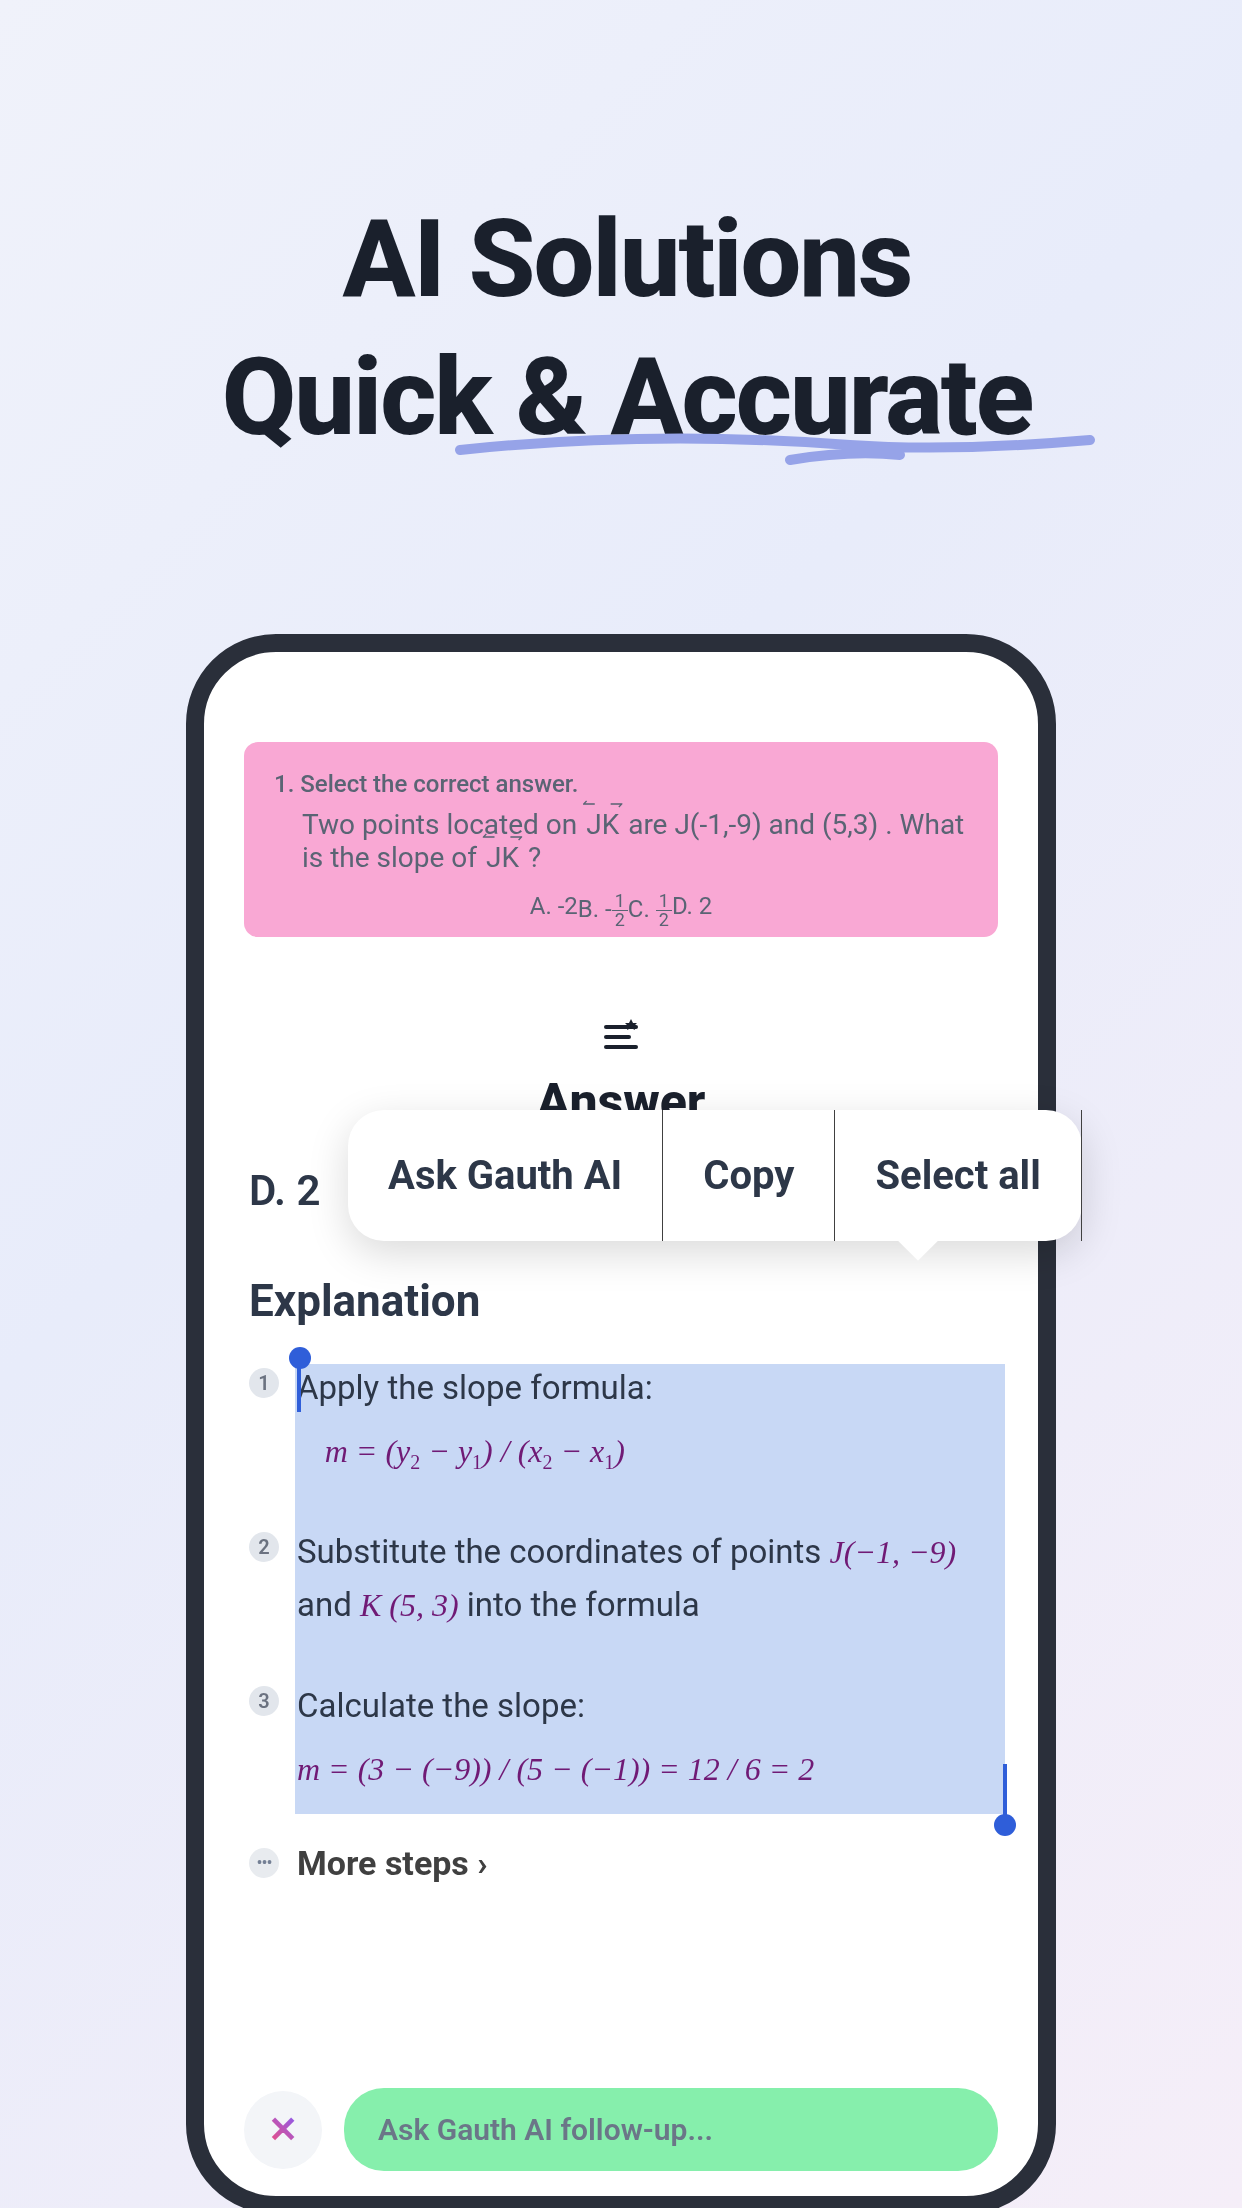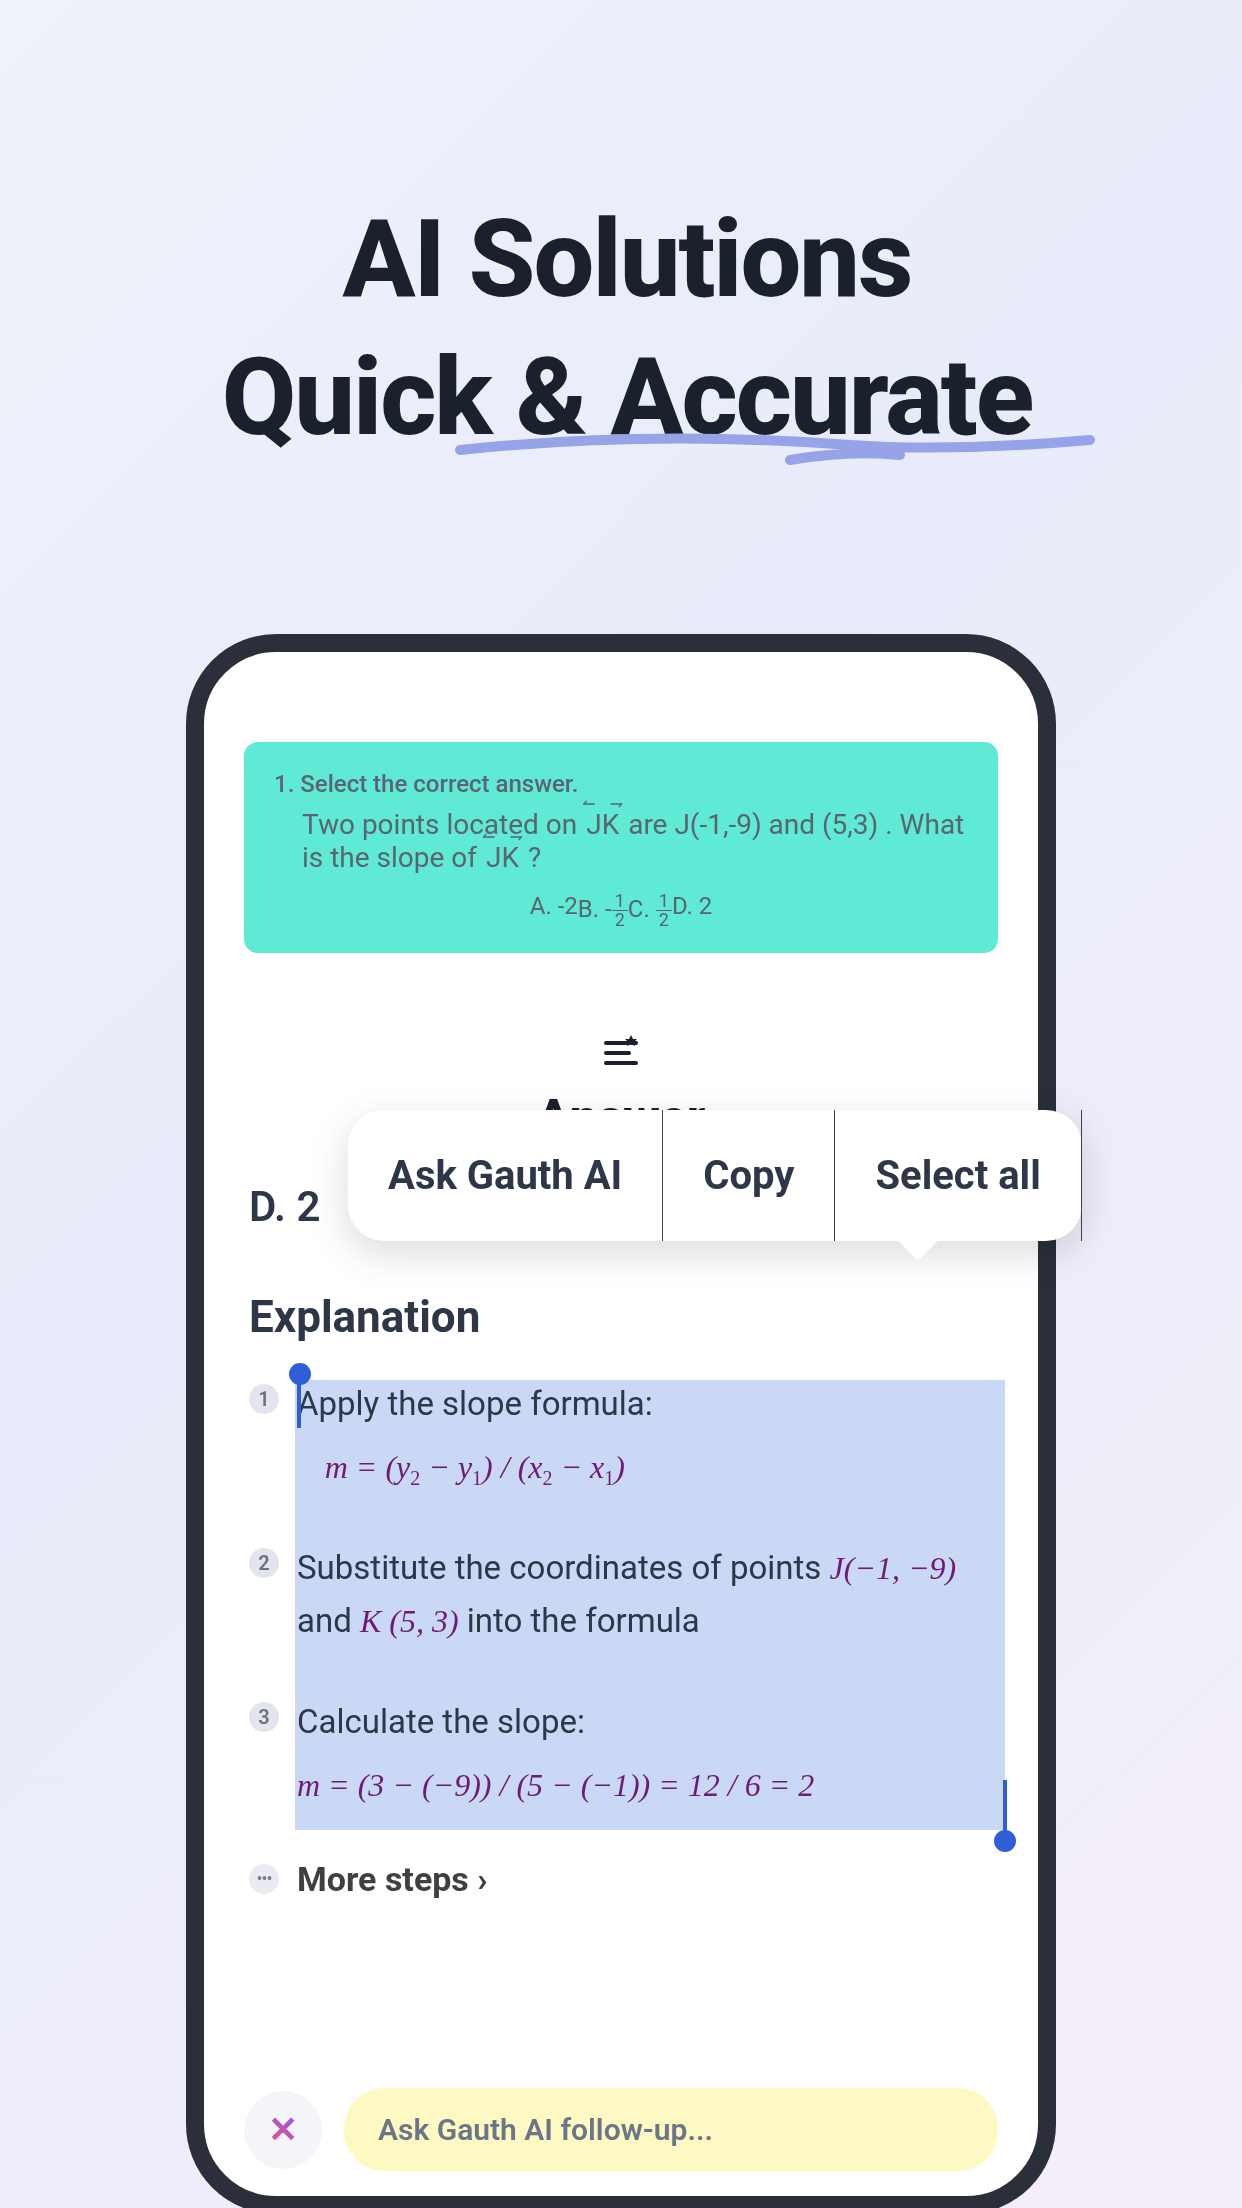--- a/index.html
+++ b/index.html
@@ -53,23 +53,23 @@
       overflow: hidden;
     }
     
     .phone-content {
       padding: 90px 40px 0;
       height: 100%;
       position: relative;
     }
     
     .question-card {
-      background: #5eead4;
+      background: #f9a8d4;
       border-radius: 14px;
-      padding: 28px 30px 24px;
+      padding: 28px 30px 8px;
       margin-bottom: 80px;
     }
     
     .question-prompt {
       font-size: 24px;
       color: #5a6474;
       margin-bottom: 10px;
       font-weight: 500;
     }
     
@@ -311,21 +311,21 @@
       font-size: 36px;
       font-weight: 900;
       background: linear-gradient(45deg, #ff4d6d, #7b5cff);
       -webkit-background-clip: text;
       -webkit-text-fill-color: transparent;
       background-clip: text;
     }
     
     .follow-up-input {
       flex: 1;
-      background: #fef9c3;
+      background: #86efac;
       border-radius: 40px;
       padding: 24px 34px;
       font-size: 30px;
       color: #6b7688;
       font-weight: 600;
     }
     
     .context-menu {
       position: absolute;
       top: 1110px;

